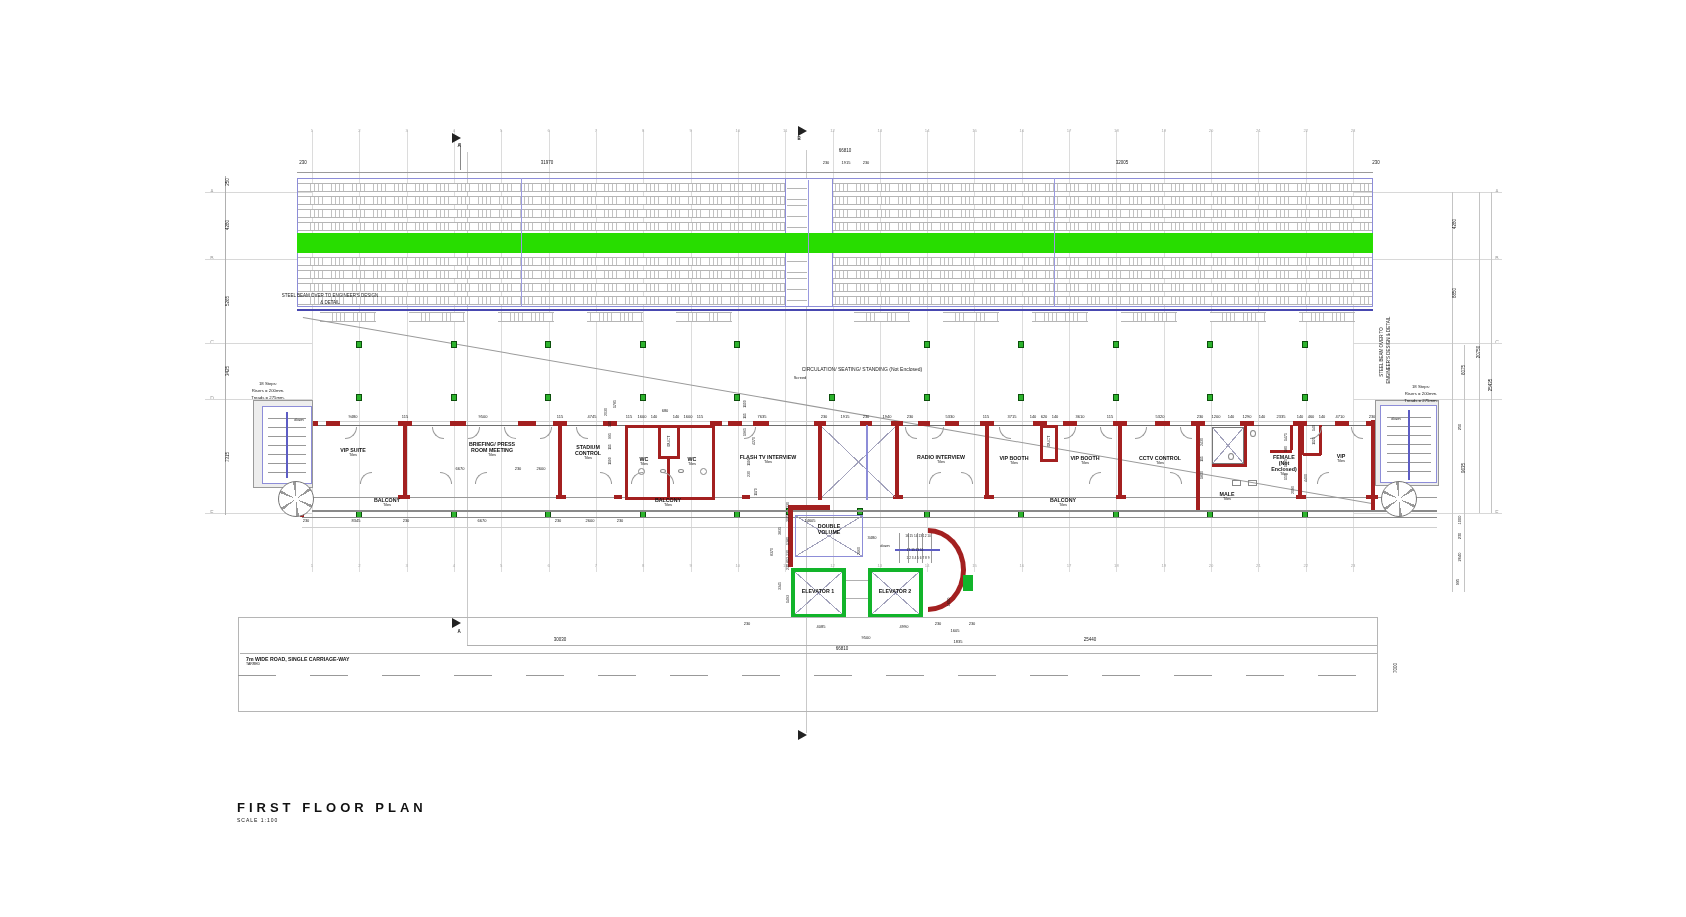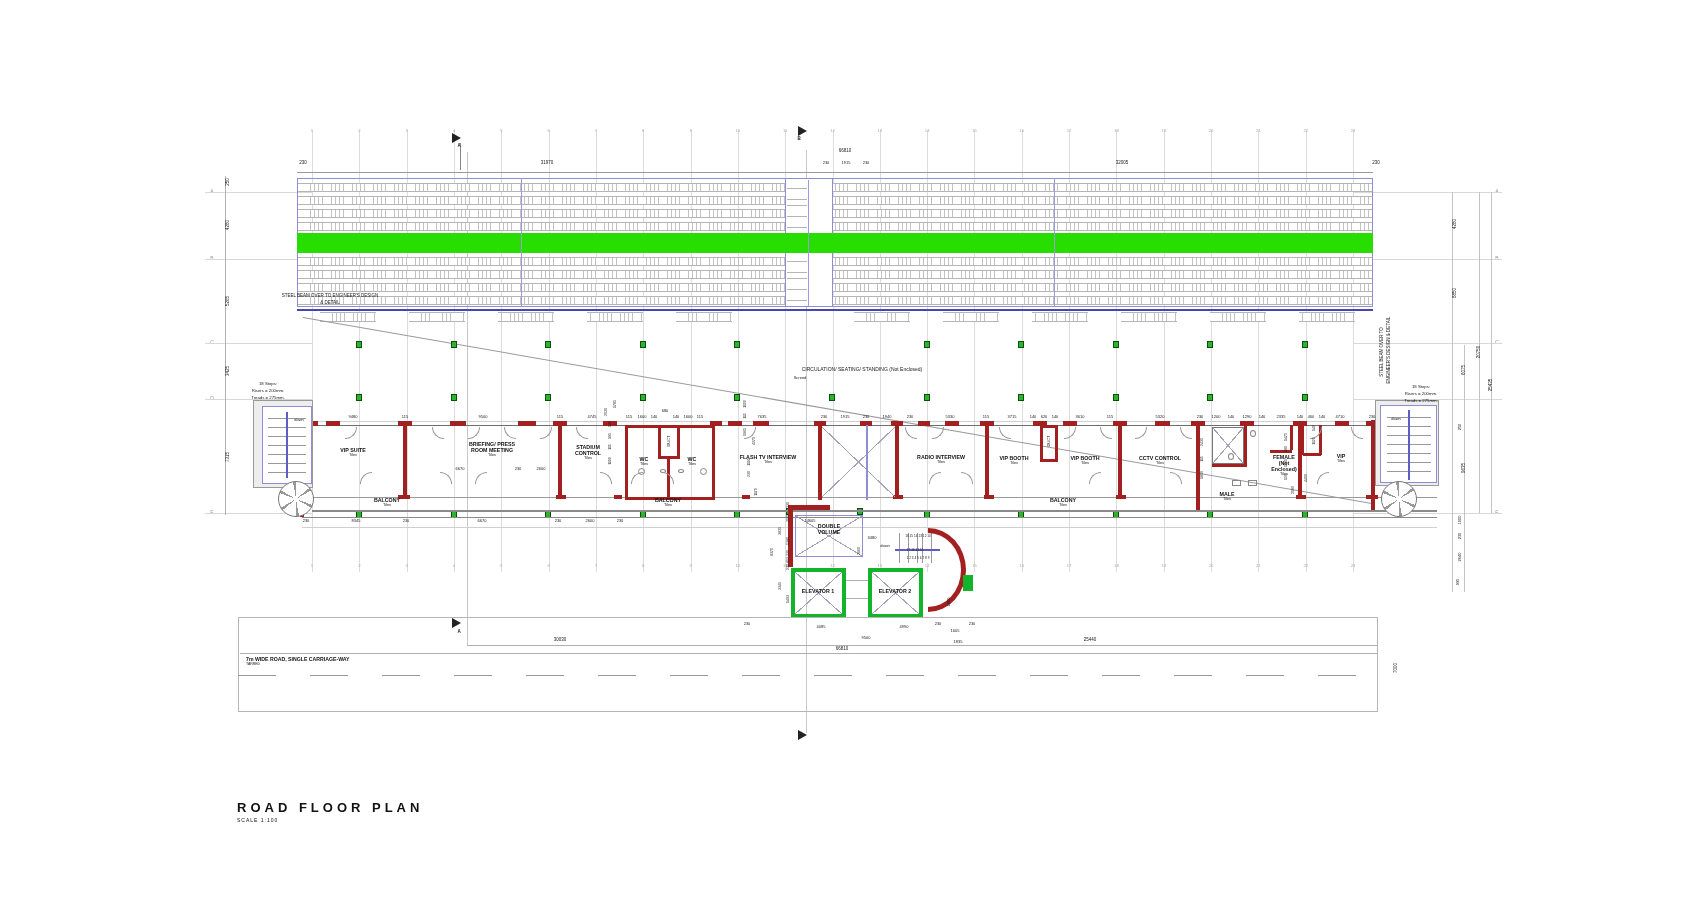--- a/index.html
+++ b/index.html
@@ -29,21 +29,21 @@
   .road-surface{font-size:3.5px;color:#111;}
   .room{position:absolute;transform:translate(-50%,-50%);text-align:center;white-space:pre-line;}
   .room .nm{font-size:5.3px;font-weight:600;color:#111;}
   .room .fin{font-size:3.8px;color:#111;}
 </style>
 </head>
 <body>
 
 <div id="canvas">
   <div class="title-block">
-    <div class="title-main">ROAD FLOOR PLAN</div>
+    <div class="title-main">FIRST FLOOR PLAN</div>
     <div class="title-scale">SCALE 1:100</div>
   </div>
   <div class="road-label">
     <div class="road-name">7m WIDE ROAD, SINGLE CARRIAGE-WAY</div>
     <div class="road-surface">TARRED</div>
   </div>
 <div class="ln" style="left: 312px; top: 130px; width: 0.6px; height: 442px; background: rgb(220, 220, 220);"></div>
     <div class="t" style="left: 312px; top: 131px; font-size: 4.2px; color: rgb(170, 170, 170);">1</div>
     <div class="t" style="left: 312px; top: 566px; font-size: 4.2px; color: rgb(170, 170, 170);">1</div>
     <div class="ln" style="left: 359.32px; top: 130px; width: 0.6px; height: 442px; background: rgb(220, 220, 220);"></div>

